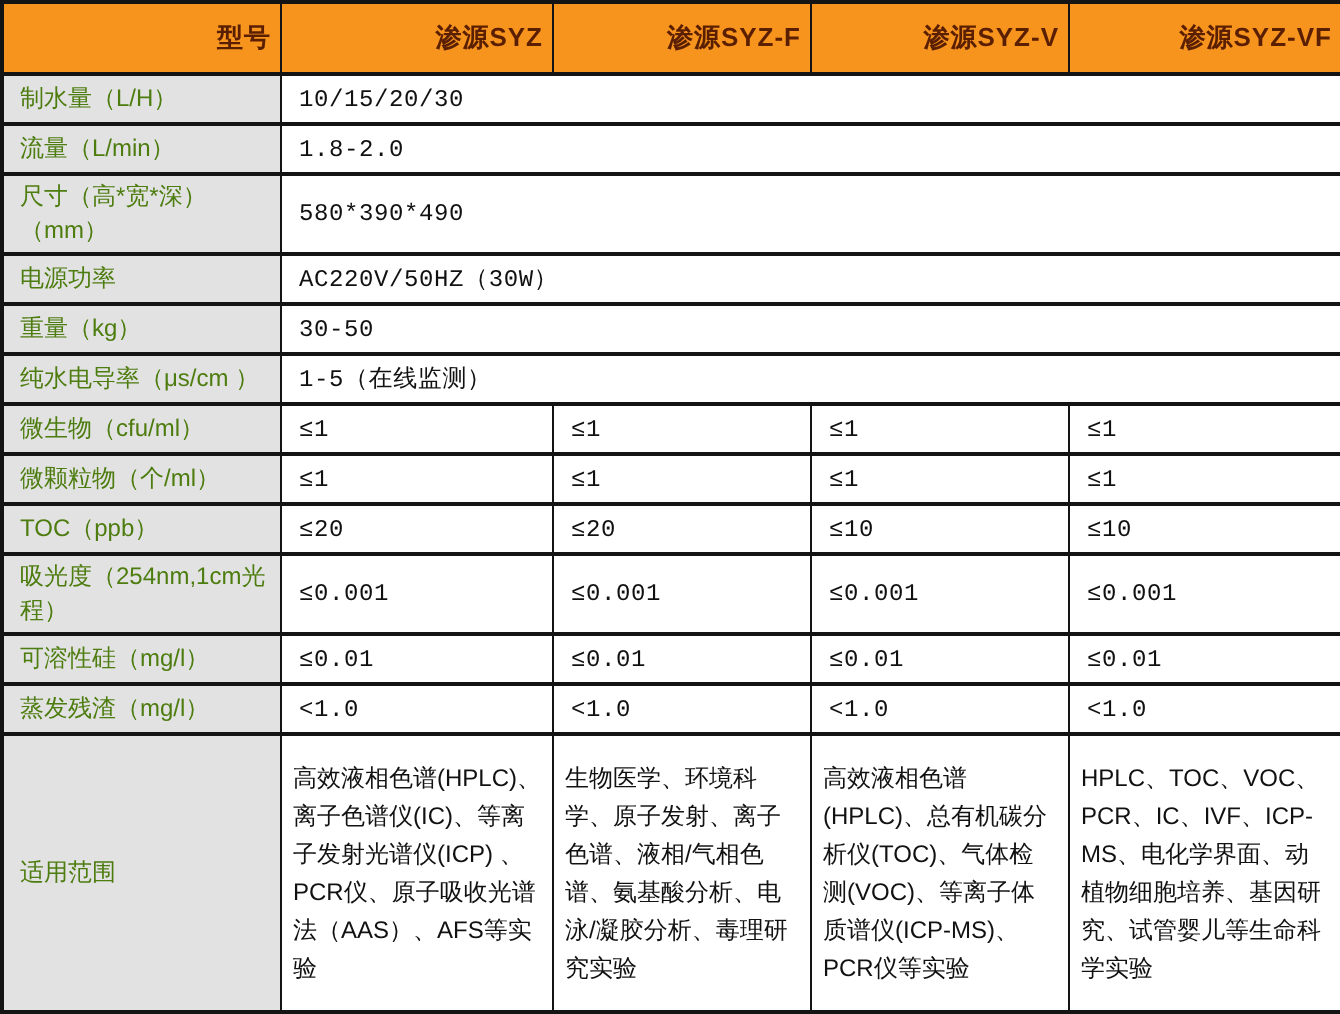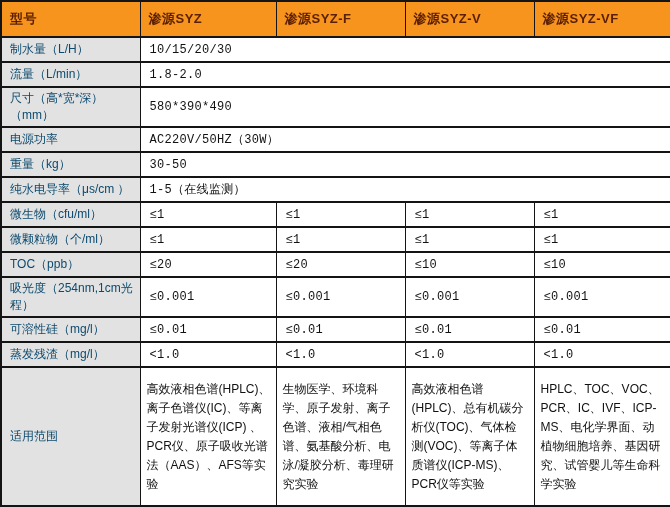--- a/index.html
+++ b/index.html
@@ -17,27 +17,27 @@
     border-left:1px solid #141414;
     border-right:1px solid #141414;
     border-top:2px solid #141414;
     border-bottom:2px solid #141414;
     overflow:hidden;
   }
   .spec th{
     background:#F7941E;
     color:#5A1E00;
     font-size:13px;font-weight:bold;
-    text-align:left;padding:2px 4px 2px 8px;
+    text-align:right;padding:2px 4px 2px 8px;
     height:30px;vertical-align:middle;
     letter-spacing:0.5px;
   }
   .spec td.label{
     background:#E2E2E2;
-    color:#0c4a6e;
+    color:#4d7c0f;
     font-size:12px;
     padding:2px 3px 2px 8px;
     vertical-align:middle;
   }
   .spec td.val{
     background:#ffffff;
     color:#111111;
     font-family:"Liberation Mono","DejaVu Sans Mono",monospace;
     font-size:12px;
     padding:2px 0 2px 9px;

